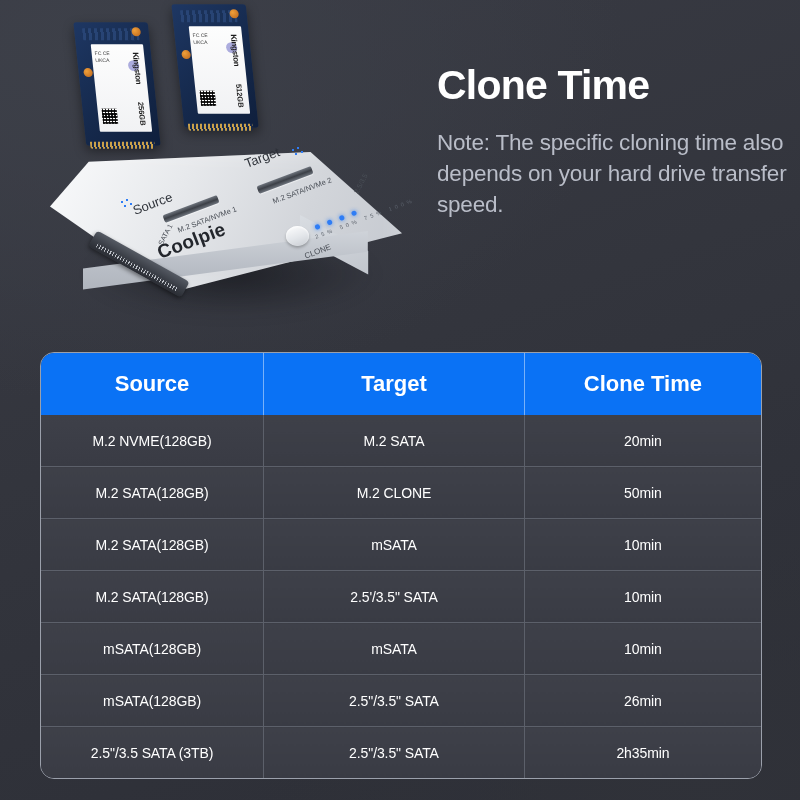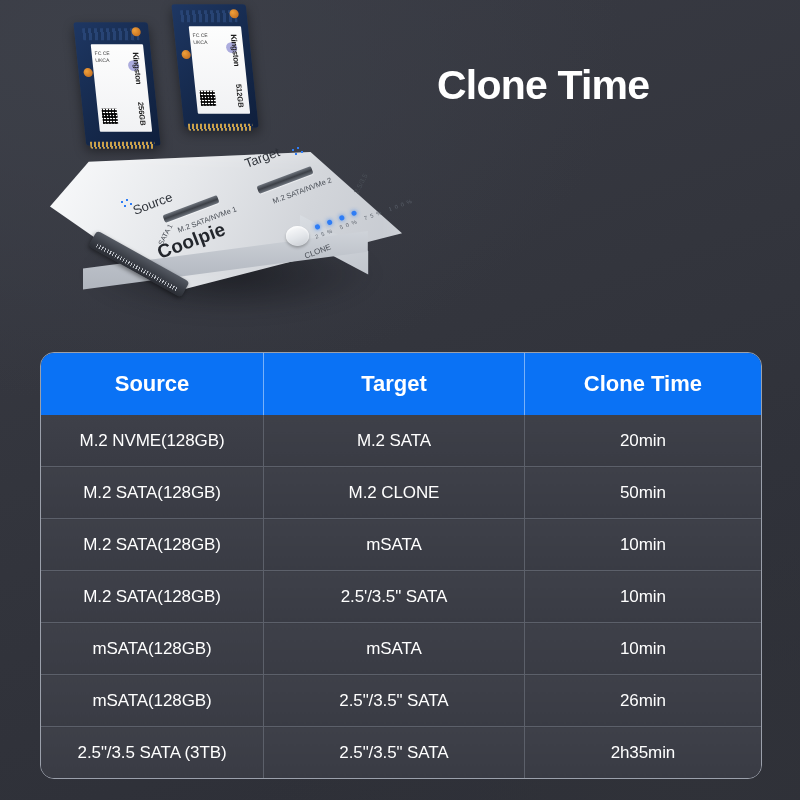--- a/index.html
+++ b/index.html
@@ -326,21 +326,21 @@
     letter-spacing: 0px;
     border-right: 1px solid rgba(255,255,255,0.45);
     text-align: center;
     vertical-align: middle;
   }
   table.clone-table thead th:last-child { border-right: none; }
 
   table.clone-table tbody td {
     height: 49px;
     color: #ffffff;
-    font-size: 17px;
+    font-size: 14px;
     text-align: center;
     vertical-align: middle;
     border-right: 1px solid #5c606a;
     border-top: 1px solid #5c606a;
     background: linear-gradient(180deg, #3e4049 0%, #393b44 100%);
     letter-spacing: -0.1px;
     white-space: nowrap;
   }
   table.clone-table tbody td:last-child { border-right: none; }
   table.clone-table tbody tr:first-child td { border-top: none; }
@@ -417,20 +417,21 @@
         <span class="led-labels">25%  50%  75%  100%</span>
       </div>
 
       <div class="brand">Coolpie</div>
     </div>
 
     <div class="hero-text">
       <h1 class="hero-title">
         <span>Clone Time</span><br>
       </h1>
+      <p class="hero-note">Note: The specific cloning time also depends on your hard drive transfer speed.</p>
     </div>
   </div>
 
   <div class="table-wrap">
     <table class="clone-table">
       <colgroup>
         <col class="c-source">
           <col class="c-target">
           <col class="c-time">
       </colgroup>

